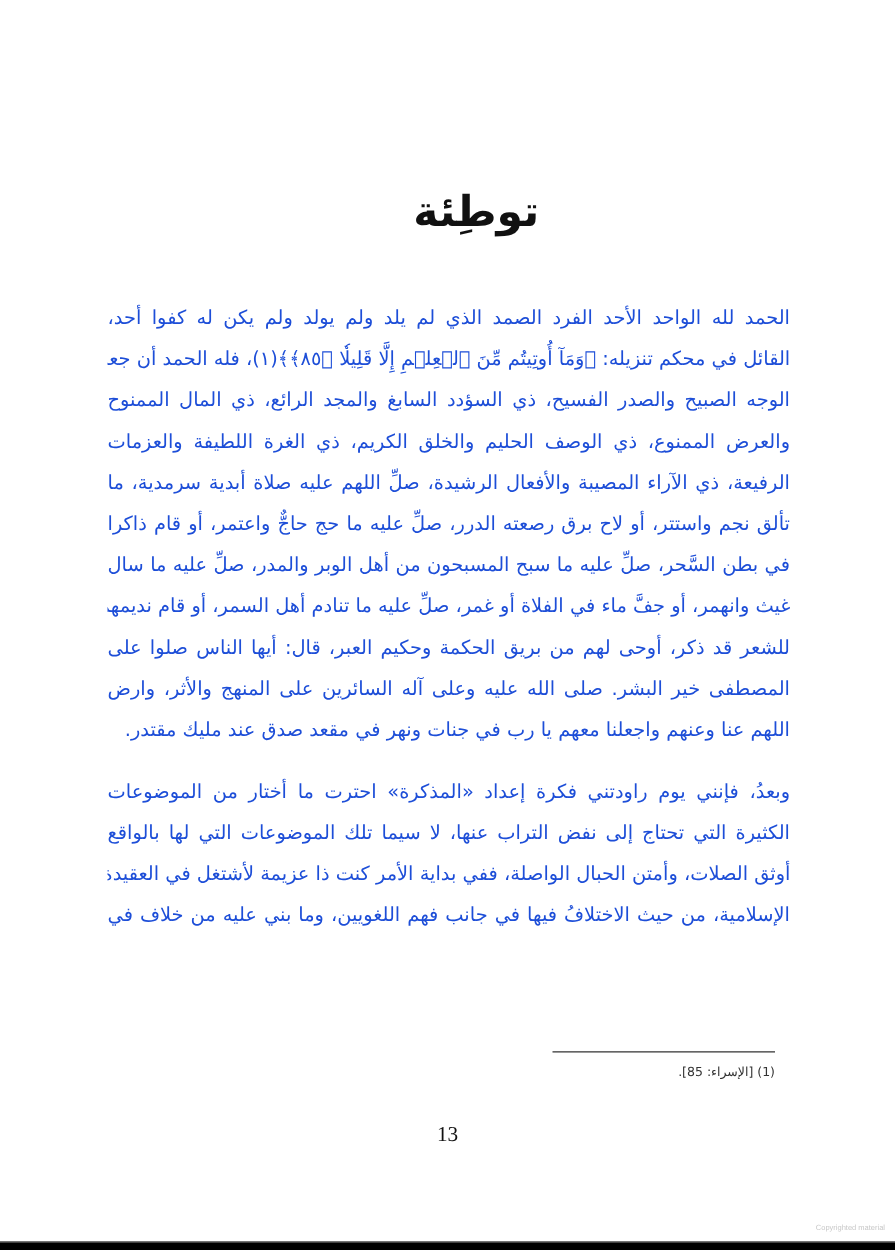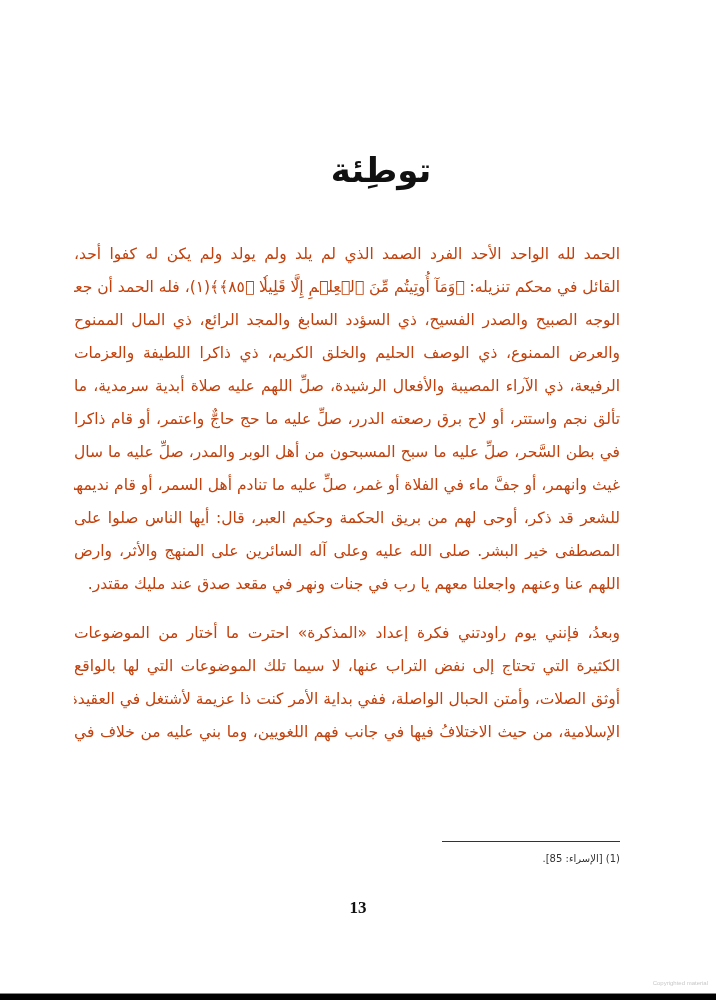--- a/index.html
+++ b/index.html
@@ -30,27 +30,27 @@
       text-align: center;
       font-size: 34px;
       font-weight: bold;
       direction: rtl;
       color: #111;
       padding-left: 23px;
     }
     .body-text {
       position: absolute;
       top: 238px;
-      left: 74px;
+      left: 86px;
       width: 546px;
       direction: rtl;
       text-align: justify;
       font-size: 15.5px;
       line-height: 33px;
-      color: #c2410c;
+      color: #1d4ed8;
     }
     .body-text p {
       margin: 0;
       text-align-last: right;
     }
     .line {
       display: block;
       text-align: justify;
       text-align-last: justify;
       white-space: nowrap;
@@ -80,21 +80,21 @@
       font-size: 10px;
       color: #333;
     }
     .page-number {
       position: absolute;
       top: 898px;
       left: 0;
       width: 716px;
       text-align: center;
       font-family: "Liberation Serif", serif;
-      font-weight: bold;
+      font-weight: normal;
       font-size: 17px;
       color: #111;
     }
     .copyright {
       position: absolute;
       top: 980px;
       right: 8px;
       font-size: 6px;
       color: #c8c8c8;
       font-family: "Liberation Sans", sans-serif;
@@ -113,21 +113,21 @@
 <body>
 
 <div class="page">
   <div class="title">توطِئة</div>
 
   <div class="body-text">
     <p>
       <span class="line">الحمد لله الواحد الأحد الفرد الصمد الذي لم يلد ولم يولد ولم يكن له كفوا أحد،</span>
       <span class="line">القائل في محكم تنزيله: ﴿وَمَآ أُوتِيتُم مِّنَ ٱلۡعِلۡمِ إِلَّا قَلِيلٗا ﴿٨٥﴾﴾(١)، فله الحمد أن جعل العلم</span>
       <span class="line">الوجه الصبيح والصدر الفسيح، ذي السؤدد السابغ والمجد الرائع، ذي المال الممنوح</span>
-      <span class="line">والعرض الممنوع، ذي الوصف الحليم والخلق الكريم، ذي ذاكرا اللطيفة والعزمات</span>
+      <span class="line">والعرض الممنوع، ذي الوصف الحليم والخلق الكريم، ذي الغرة اللطيفة والعزمات</span>
       <span class="line">الرفيعة، ذي الآراء المصيبة والأفعال الرشيدة، صلِّ اللهم عليه صلاة أبدية سرمدية، ما</span>
       <span class="line">تألق نجم واستتر، أو لاح برق رصعته الدرر، صلِّ عليه ما حج حاجٌّ واعتمر، أو قام ذاكرا</span>
       <span class="line">في بطن السَّحر، صلِّ عليه ما سبح المسبحون من أهل الوبر والمدر، صلِّ عليه ما سال</span>
       <span class="line">غيث وانهمر، أو جفَّ ماء في الفلاة أو غمر، صلِّ عليه ما تنادم أهل السمر، أو قام نديمهم</span>
       <span class="line">للشعر قد ذكر، أوحى لهم من بريق الحكمة وحكيم العبر، قال: أيها الناس صلوا على</span>
       <span class="line">المصطفى خير البشر. صلى الله عليه وعلى آله السائرين على المنهج والأثر، وارض</span>
       <span class="line last">اللهم عنا وعنهم واجعلنا معهم يا رب في جنات ونهر في مقعد صدق عند مليك مقتدر.</span>
     </p>
     <div class="para-gap"></div>
     <p>

